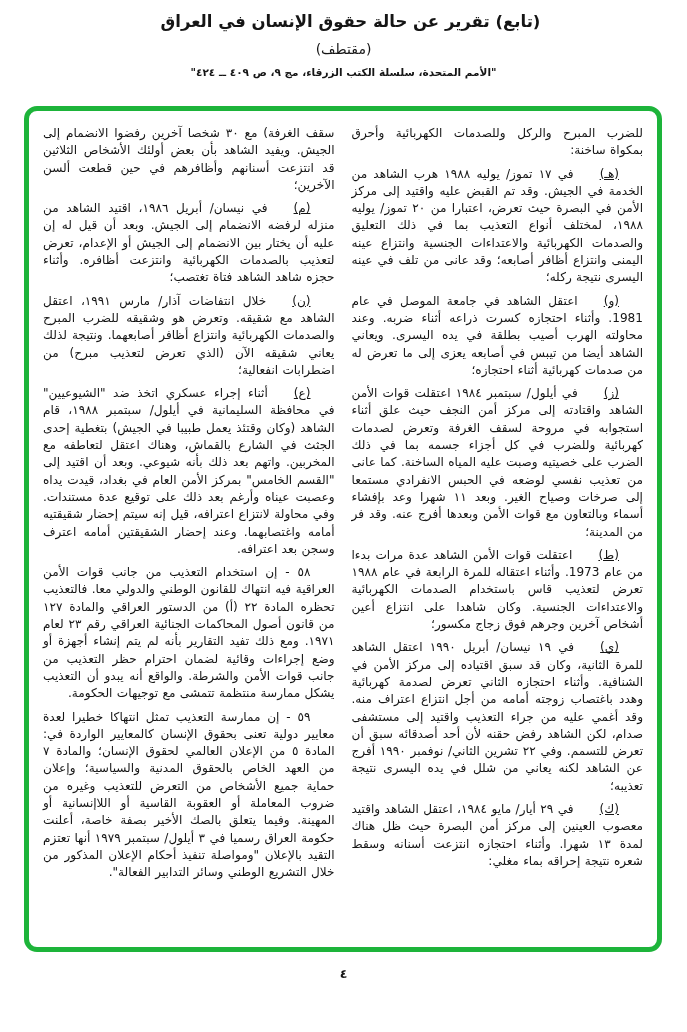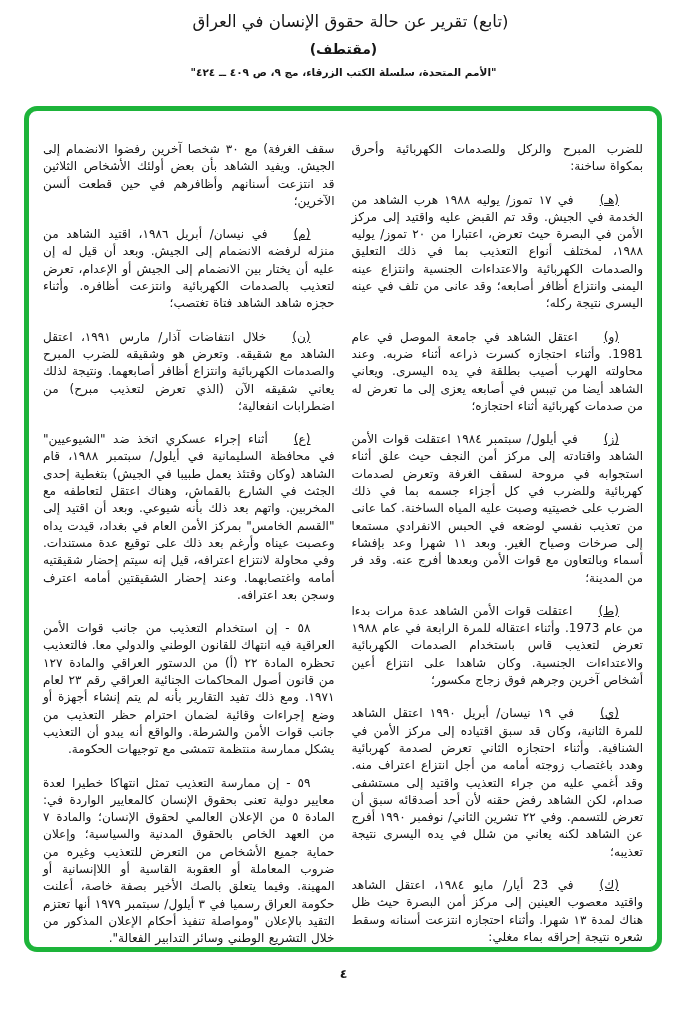--- a/index.html
+++ b/index.html
@@ -7,42 +7,42 @@
     position:relative;
     width:687px;height:1032px;
     background:#ffffff;
     font-family:"DejaVu Sans", sans-serif;
     direction:rtl;
     color:#151515;
     margin:0 auto;
     overflow:hidden;
   }
   .header{position:absolute;top:12px;left:0;right:0;text-align:center;}
-  .title{font-size:16.5px;font-weight:normal;letter-spacing:0;margin-left:14px;}
-  .subtitle{font-size:14px;font-weight:bold;margin-top:10px;}
+  .title{font-size:16.5px;font-weight:bold;letter-spacing:0;margin-left:14px;}
+  .subtitle{font-size:14px;font-weight:normal;margin-top:10px;}
   .source{font-size:10.5px;font-weight:bold;margin-top:9px;}
   .frame{
     position:absolute;top:106px;left:24px;
     width:638px;height:846px;
     box-sizing:border-box;
     border:5px solid #1db43a;
     border-radius:13px;
     padding:14px 14px 8px 14px;
     overflow:hidden;
     background:#ffffff;
   }
   .columns{display:flex;gap:17px;height:100%;}
   .col{
     flex:1 1 0;
     text-align:justify;
     font-size:12.1px;
     line-height:17.3px;
     word-spacing:0.5px;
   }
-  .col p{margin:16px 0 6px 0;text-indent:24px;}
+  .col p{margin:0 0 6px 0;text-indent:24px;}
   .col p.cont{text-indent:0;}
   .marker{padding-left:26px;font-weight:normal;text-decoration:underline;}
   .marker:empty{padding-left:0;}
   .footer{
     position:absolute;top:966px;left:0;right:0;
     text-align:center;font-size:12.5px;font-weight:bold;
   }
 </style>
 </head>
 <body>
@@ -58,21 +58,21 @@
   <div class="frame" style="border-color: rgb(29, 180, 58);">
     <div class="columns">
 
       <div class="col">
         <p class="cont"><span class="marker"></span><span>للضرب المبرح والركل وللصدمات الكهربائية وأحرق بمكواة ساخنة:</span></p>
         <p><span class="marker">(هـ)</span><span>في ١٧ تموز/ يوليه ١٩٨٨ هرب الشاهد من الخدمة في الجيش. وقد تم القبض عليه واقتيد إلى مركز الأمن في البصرة حيث تعرض، اعتبارا من ٢٠ تموز/ يوليه ١٩٨٨، لمختلف أنواع التعذيب بما في ذلك التعليق والصدمات الكهربائية والاعتداءات الجنسية وانتزاع عينه اليمنى وانتزاع أظافر أصابعه؛ وقد عانى من تلف في عينه اليسرى نتيجة ركله؛</span></p>
         <p><span class="marker">(و)</span><span>اعتقل الشاهد في جامعة الموصل في عام 1981. وأثناء احتجازه كسرت ذراعه أثناء ضربه. وعند محاولته الهرب أصيب بطلقة في يده اليسرى. ويعاني الشاهد أيضا من تيبس في أصابعه يعزى إلى ما تعرض له من صدمات كهربائية أثناء احتجازه؛</span></p>
         <p><span class="marker">(ز)</span><span>في أيلول/ سبتمبر ١٩٨٤ اعتقلت قوات الأمن الشاهد واقتادته إلى مركز أمن النجف حيث علق أثناء استجوابه في مروحة لسقف الغرفة وتعرض لصدمات كهربائية وللضرب في كل أجزاء جسمه بما في ذلك الضرب على خصيتيه وصبت عليه المياه الساخنة. كما عانى من تعذيب نفسي لوضعه في الحبس الانفرادي مستمعا إلى صرخات وصياح الغير. وبعد ١١ شهرا وعد بإفشاء أسماء وبالتعاون مع قوات الأمن وبعدها أفرج عنه. وقد فر من المدينة؛</span></p>
         <p><span class="marker">(ط)</span><span>اعتقلت قوات الأمن الشاهد عدة مرات بدءا من عام 1973. وأثناء اعتقاله للمرة الرابعة في عام ١٩٨٨ تعرض لتعذيب قاس باستخدام الصدمات الكهربائية والاعتداءات الجنسية. وكان شاهدا على انتزاع أعين أشخاص آخرين وجرهم فوق زجاج مكسور؛</span></p>
         <p><span class="marker">(ي)</span><span>في ١٩ نيسان/ أبريل ١٩٩٠ اعتقل الشاهد للمرة الثانية، وكان قد سبق اقتياده إلى مركز الأمن في الشنافية. وأثناء احتجازه الثاني تعرض لصدمة كهربائية وهدد باغتصاب زوجته أمامه من أجل انتزاع اعتراف منه. وقد أغمي عليه من جراء التعذيب واقتيد إلى مستشفى صدام، لكن الشاهد رفض حقنه لأن أحد أصدقائه سبق أن تعرض للتسمم. وفي ٢٢ تشرين الثاني/ نوفمبر ١٩٩٠ أفرج عن الشاهد لكنه يعاني من شلل في يده اليسرى نتيجة تعذيبه؛</span></p>
-        <p><span class="marker">(ك)</span><span>في 23 أيار/ مايو ١٩٨٤، اعتقل الشاهد واقتيد معصوب العينين إلى مركز أمن البصرة حيث ظل هناك لمدة ١٣ شهرا. وأثناء احتجازه انتزعت أسنانه وسقط شعره نتيجة إحراقه بماء مغلي:</span></p>
+        <p><span class="marker">(ك)</span><span>في ٢٩ أيار/ مايو ١٩٨٤، اعتقل الشاهد واقتيد معصوب العينين إلى مركز أمن البصرة حيث ظل هناك لمدة ١٣ شهرا. وأثناء احتجازه انتزعت أسنانه وسقط شعره نتيجة إحراقه بماء مغلي:</span></p>
         <p></p>
       </div>
 
       <div class="col">
         <p class="cont"><span class="marker"></span><span>سقف الغرفة) مع ٣٠ شخصا آخرين رفضوا الانضمام إلى الجيش. ويفيد الشاهد بأن بعض أولئك الأشخاص الثلاثين قد انتزعت أسنانهم وأظافرهم في حين قطعت ألسن الآخرين؛</span></p>
         <p><span class="marker">(م)</span><span>في نيسان/ أبريل ١٩٨٦، اقتيد الشاهد من منزله لرفضه الانضمام إلى الجيش. وبعد أن قيل له إن عليه أن يختار بين الانضمام إلى الجيش أو الإعدام، تعرض لتعذيب بالصدمات الكهربائية وانتزعت أظافره. وأثناء حجزه شاهد الشاهد فتاة تغتصب؛</span></p>
         <p><span class="marker">(ن)</span><span>خلال انتفاضات آذار/ مارس ١٩٩١، اعتقل الشاهد مع شقيقه. وتعرض هو وشقيقه للضرب المبرح والصدمات الكهربائية وانتزاع أظافر أصابعهما. ونتيجة لذلك يعاني شقيقه الآن (الذي تعرض لتعذيب مبرح) من اضطرابات انفعالية؛</span></p>
         <p><span class="marker">(ع)</span><span>أثناء إجراء عسكري اتخذ ضد "الشيوعيين" في محافظة السليمانية في أيلول/ سبتمبر ١٩٨٨، قام الشاهد (وكان وقتئذ يعمل طبيبا في الجيش) بتغطية إحدى الجثث في الشارع بالقماش، وهناك اعتقل لتعاطفه مع المخربين. واتهم بعد ذلك بأنه شيوعي. وبعد أن اقتيد إلى "القسم الخامس" بمركز الأمن العام في بغداد، قيدت يداه وعصبت عيناه وأرغم بعد ذلك على توقيع عدة مستندات. وفي محاولة لانتزاع اعترافه، قيل إنه سيتم إحضار شقيقتيه أمامه واغتصابهما. وعند إحضار الشقيقتين أمامه اعترف وسجن بعد اعترافه.</span></p>
         <p><span class="marker"></span><span>٥٨ - إن استخدام التعذيب من جانب قوات الأمن العراقية فيه انتهاك للقانون الوطني والدولي معا. فالتعذيب تحظره المادة ٢٢ (أ) من الدستور العراقي والمادة ١٢٧ من قانون أصول المحاكمات الجنائية العراقي رقم ٢٣ لعام ١٩٧١. ومع ذلك تفيد التقارير بأنه لم يتم إنشاء أجهزة أو وضع إجراءات وقائية لضمان احترام حظر التعذيب من جانب قوات الأمن والشرطة. والواقع أنه يبدو أن التعذيب يشكل ممارسة منتظمة تتمشى مع توجيهات الحكومة.</span></p>
         <p><span class="marker"></span><span>٥٩ - إن ممارسة التعذيب تمثل انتهاكا خطيرا لعدة معايير دولية تعنى بحقوق الإنسان كالمعايير الواردة في: المادة ٥ من الإعلان العالمي لحقوق الإنسان؛ والمادة ٧ من العهد الخاص بالحقوق المدنية والسياسية؛ وإعلان حماية جميع الأشخاص من التعرض للتعذيب وغيره من ضروب المعاملة أو العقوبة القاسية أو اللاإنسانية أو المهينة. وفيما يتعلق بالصك الأخير بصفة خاصة، أعلنت حكومة العراق رسميا في ٣ أيلول/ سبتمبر ١٩٧٩ أنها تعتزم التقيد بالإعلان "ومواصلة تنفيذ أحكام الإعلان المذكور من خلال التشريع الوطني وسائر التدابير الفعالة".</span></p>

